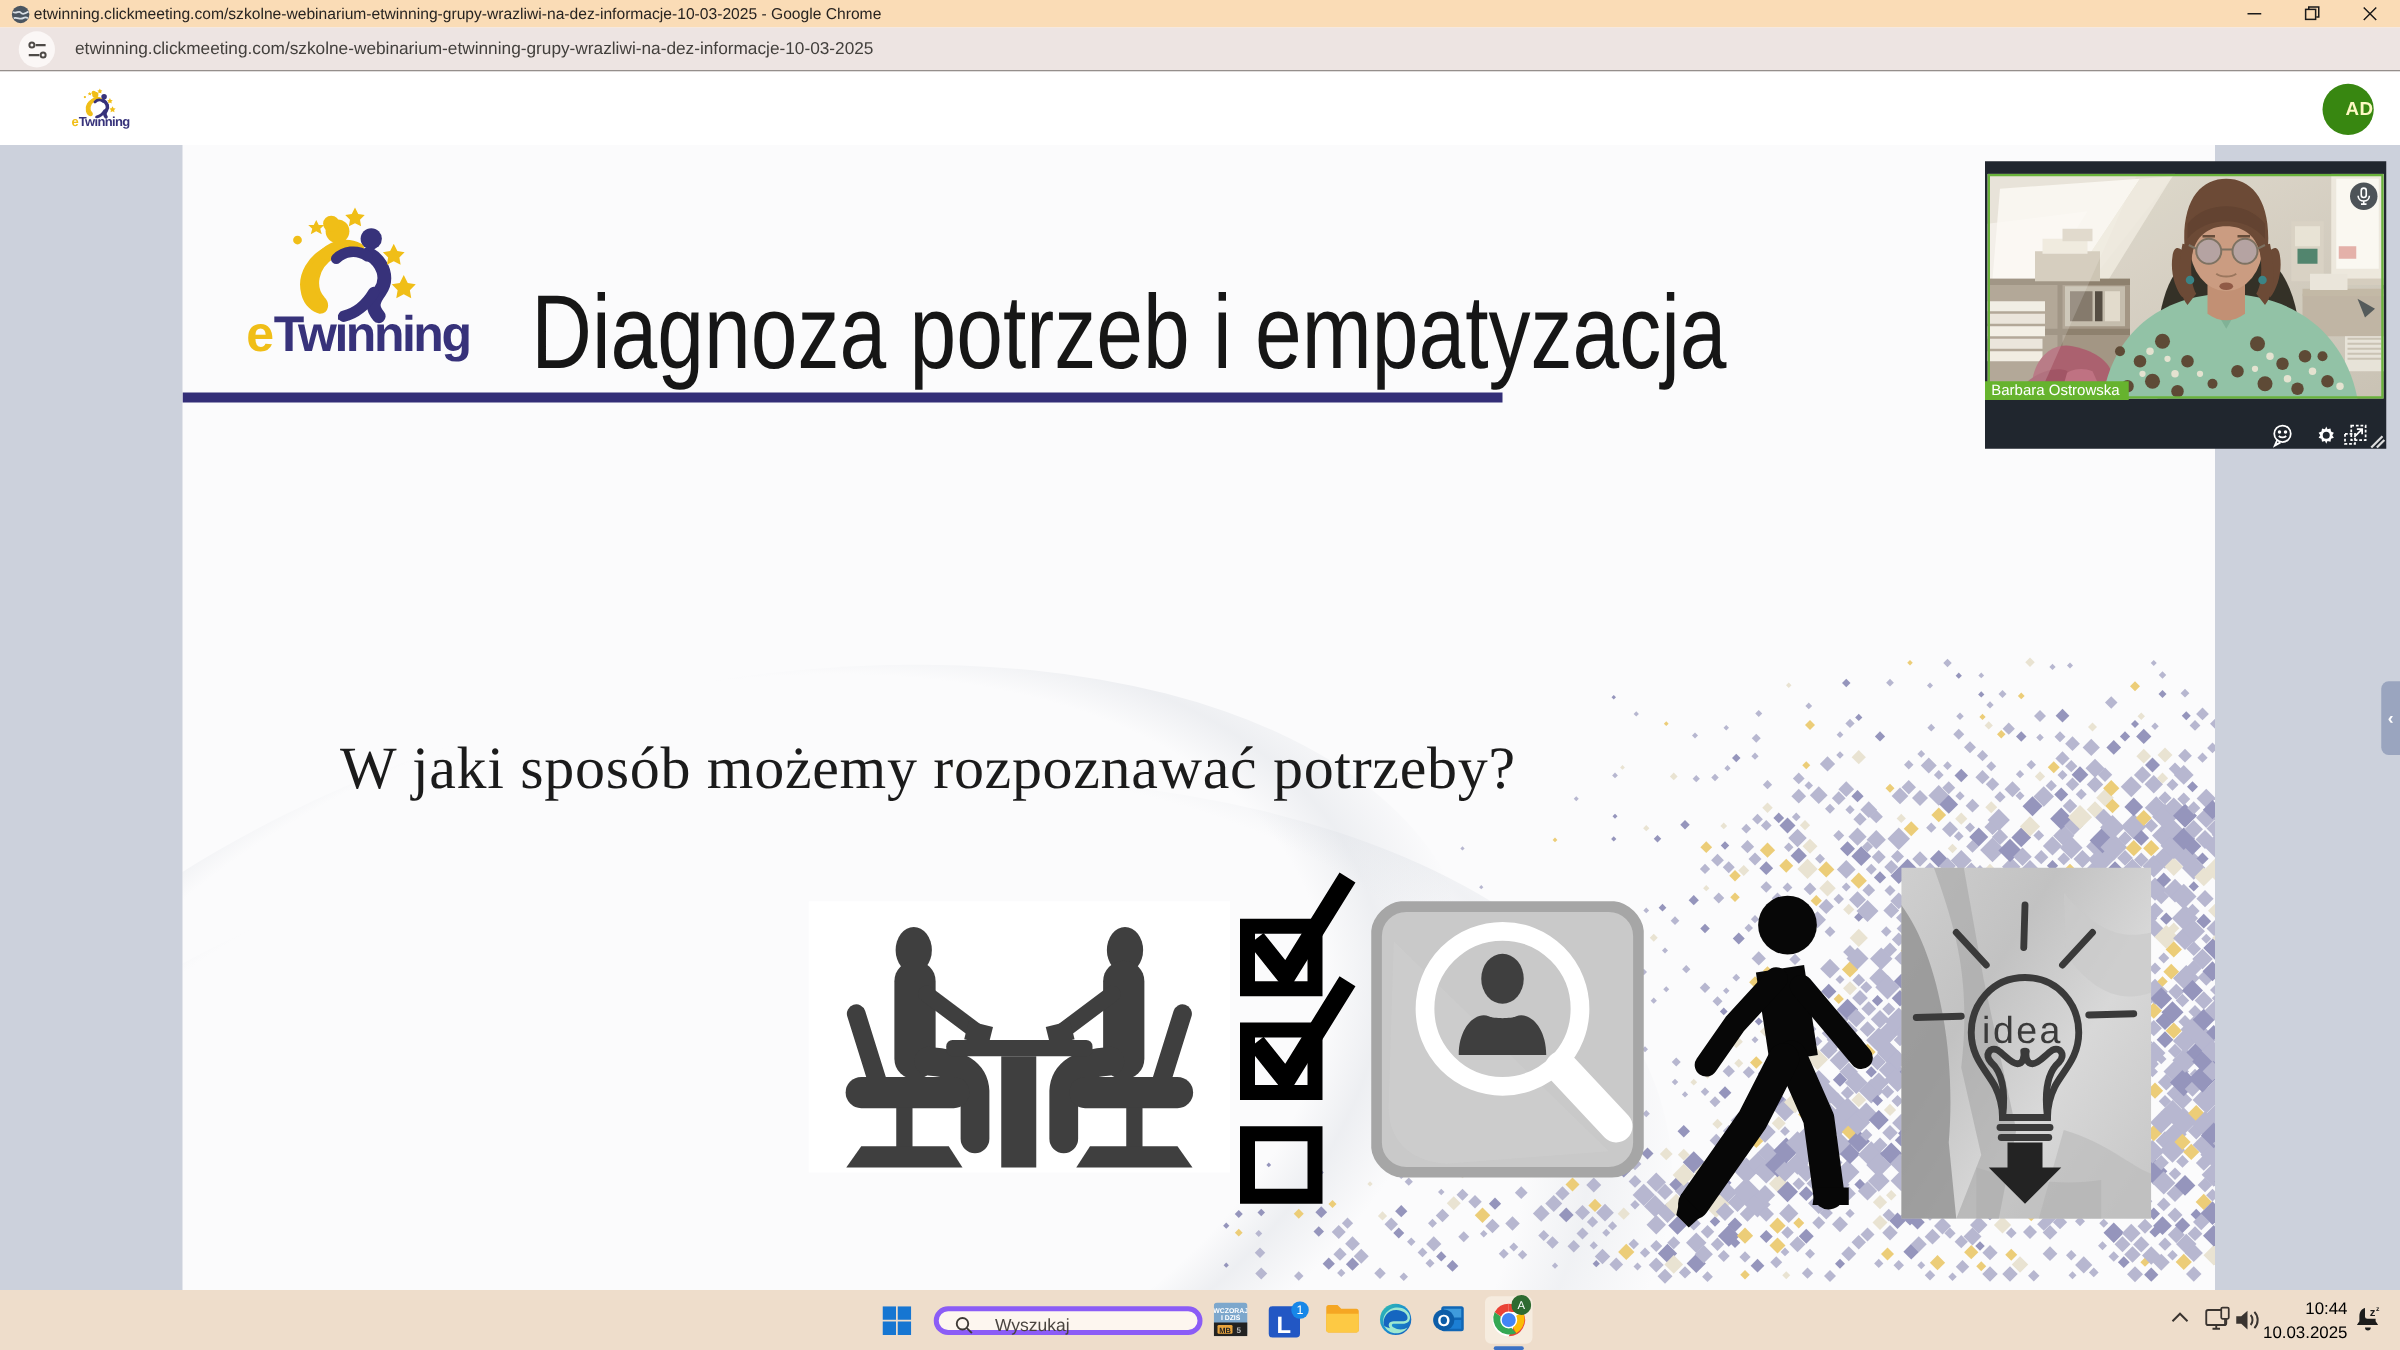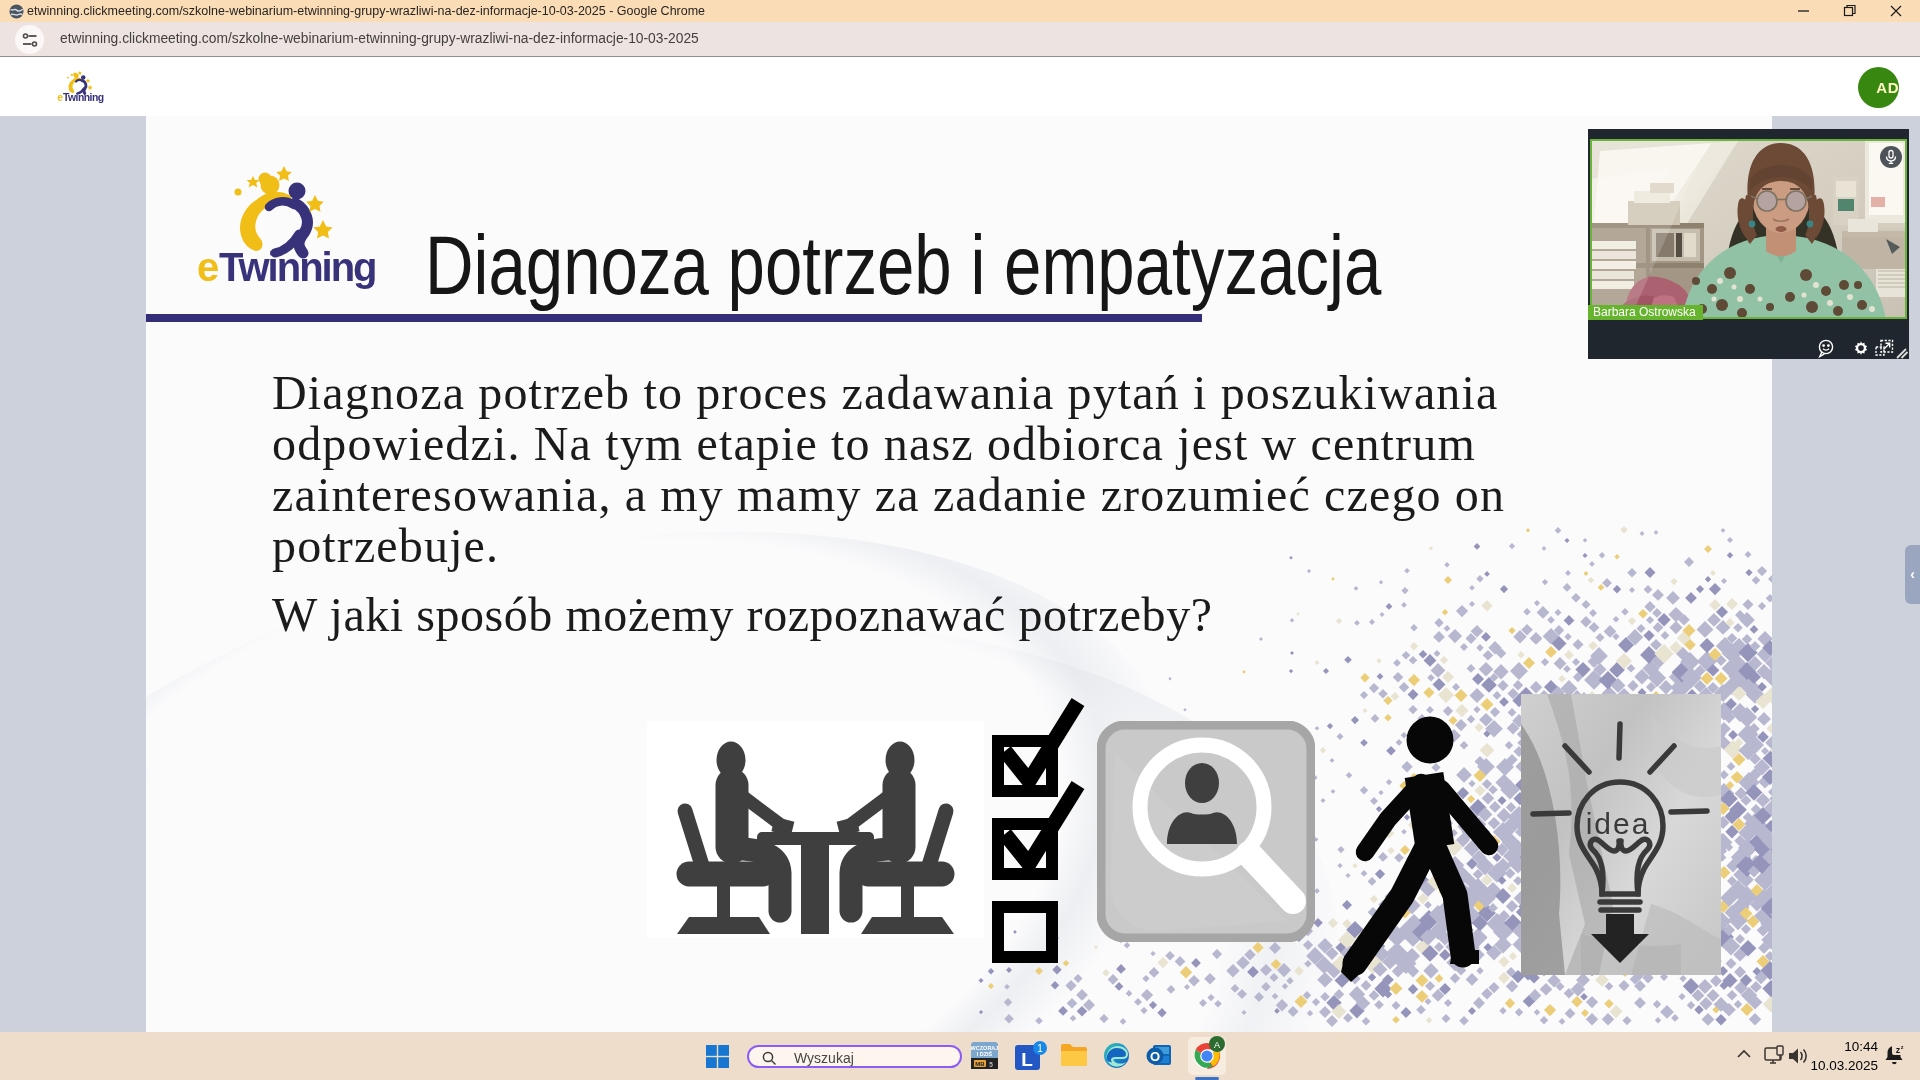--- a/index.html
+++ b/index.html
@@ -23,21 +23,21 @@
 .slide-title{position:absolute;left:279px;top:107px;font-size:84px;line-height:84px;color:#161616;white-space:nowrap;transform:scaleX(.8);transform-origin:0 0}
 .rule{position:absolute;left:0;top:198px;width:1056px;height:8px;background:#332e77}
 .para{font-family:"Liberation Serif",serif;color:#1b1b1b;position:absolute;white-space:nowrap}
 
 .webcam{position:absolute;left:1588px;top:13px;width:321px;height:230px;background:#20262e}
 .cam-name{position:absolute;left:0;top:176px;height:15px;background:#66b32e;color:#fff;font-size:12px;line-height:15px;padding:0 7px 0 5px}
 .mic{position:absolute;left:292px;top:17px;width:22px;height:22px;border-radius:50%;background:rgba(62,68,75,.92)}
 .collapse-tab{position:absolute;left:1905px;top:429px;width:15px;height:59px;background:#9aa5bf;border-radius:6px 0 0 6px;color:#fff;font-size:14px;font-weight:bold;text-align:center;line-height:59px}
 
 .taskbar{position:absolute;left:0;top:1032px;width:1920px;height:48px;background:#eeddcb}
-.search{position:absolute;left:747px;top:1045px;width:215px;height:23px;border-radius:12px;background:#fdf6ef;border:2px solid #8b5cf6;color:#4a4540;font-size:14px}
+.search{position:absolute;left:747px;top:1045px;width:215px;height:23px;border-radius:12px;background:#fdf6ef;border:4px solid #8b5cf6;color:#4a4540;font-size:14px}
 .search span{position:absolute;left:45px;top:3px}
 .chromebox{position:absolute;left:1188px;top:1037px;width:38px;height:38px;background:#f6ecdf;border-radius:5px}
 .chromeline{position:absolute;left:1195px;top:1077px;width:24px;height:3px;background:#3c71c4;border-radius:2px}
 .clock{position:absolute;left:1808px;top:1037px;width:70px;text-align:right;font-size:13.5px;color:#000000;line-height:19px}
 </style>
 </head>
 <body>
 
 <div class="titlebar">
   <svg class="abs" style="left:9px;top:4px" width="15" height="15" viewBox="0 0 15 15">
@@ -1374,21 +1374,20 @@
 <circle cx="42" cy="34" r="3.5" fill="#f0be17"></circle>
 <path d="M119 37 l2.9 5.8 5.8.9 -4.2 4.2 1 5.8 -5.5-2.8 -5.5 2.8 1-5.8 -4.2-4.2 5.8-.9 Z" fill="#f0be17"></path>
 <path d="M127 62 l3.2 6.4 6.4 1 -4.7 4.7 1.1 6.4 -6-3.1 -6 3.1 1.1-6.4 -4.7-4.7 6.4-1 Z" fill="#f0be17"></path>
 
 <text x="1" y="123" font-family="Liberation Sans,sans-serif" font-size="40" font-weight="600" fill="#f0be17" letter-spacing="-2">e</text>
 <text x="23" y="123" font-family="Liberation Sans,sans-serif" font-size="40" font-weight="600" fill="#37327a" letter-spacing="-2">Twinning</text>
 </g>
 </svg>
     <div class="slide-title">Diagnoza potrzeb i empatyzacja</div>
     <div class="rule"></div>
-    <div class="para" style="left:126px;top:251px;font-size:48px;line-height:51px;letter-spacing:1.15px">Diagnoza potrzeb to proces zadawania pytań i poszukiwania<br>odpowiedzi. Na tym etapie to nasz odbiorca jest w centrum<br>zainteresowania, a my mamy za zadanie zrozumieć czego on<br>potrzebuje.</div>
     <div class="para" style="left:126px;top:473px;font-size:48px;line-height:51px;letter-spacing:.55px">W jaki sposób możemy rozpoznawać potrzeby?</div>
 
 <div class="abs" style="left:501px;top:605px;width:337px;height:217px;background:#fff"></div>
 <svg class="abs" style="left:501px;top:605px" width="337" height="217" viewBox="0 0 337 217">
 <g fill="#3f3f3f">
  <g id="pp">
   <ellipse cx="84" cy="39" rx="14.5" ry="18.5"></ellipse>
   <path d="M85 64 L85 126" stroke="#3f3f3f" stroke-width="33" stroke-linecap="round" fill="none"></path>
   <path d="M94 74 L138 107" stroke="#3f3f3f" stroke-width="13" stroke-linecap="round" fill="none"></path>
   <rect x="126" y="98" width="20" height="15" transform="rotate(14 136 105)"></rect>

